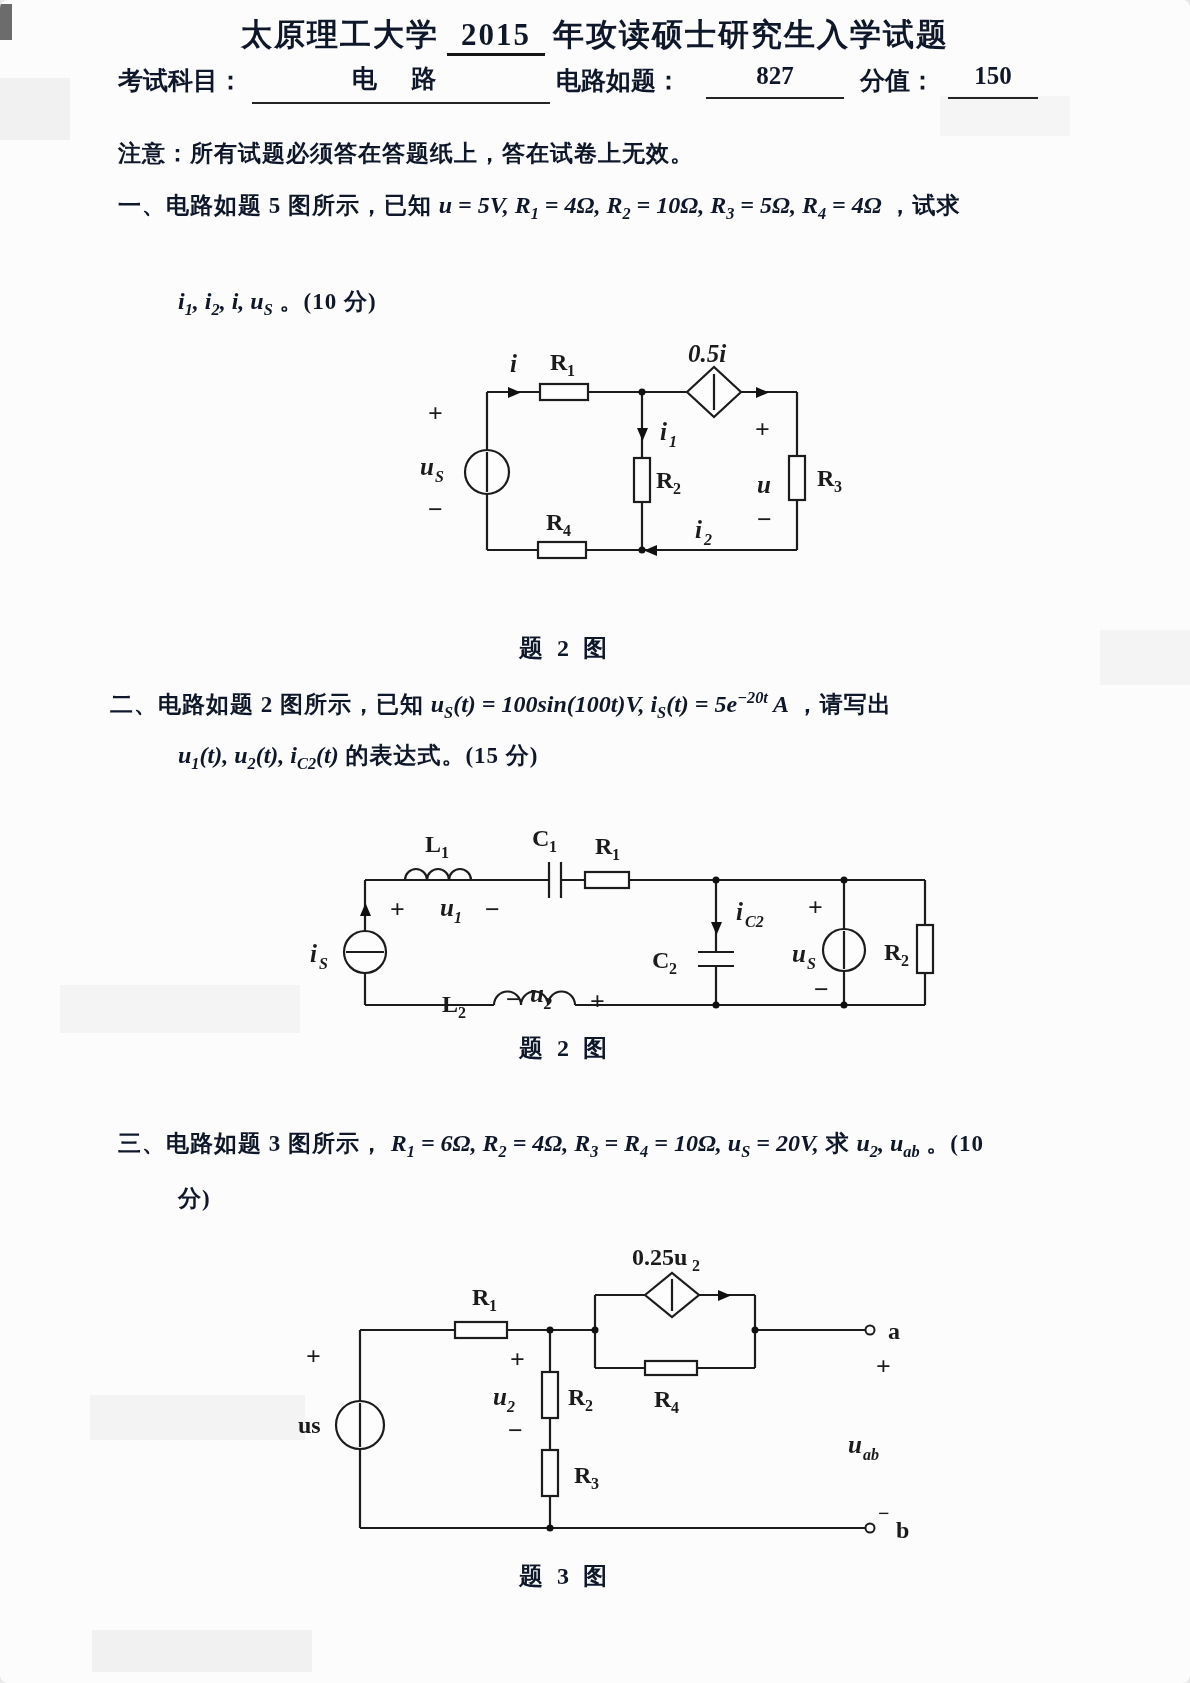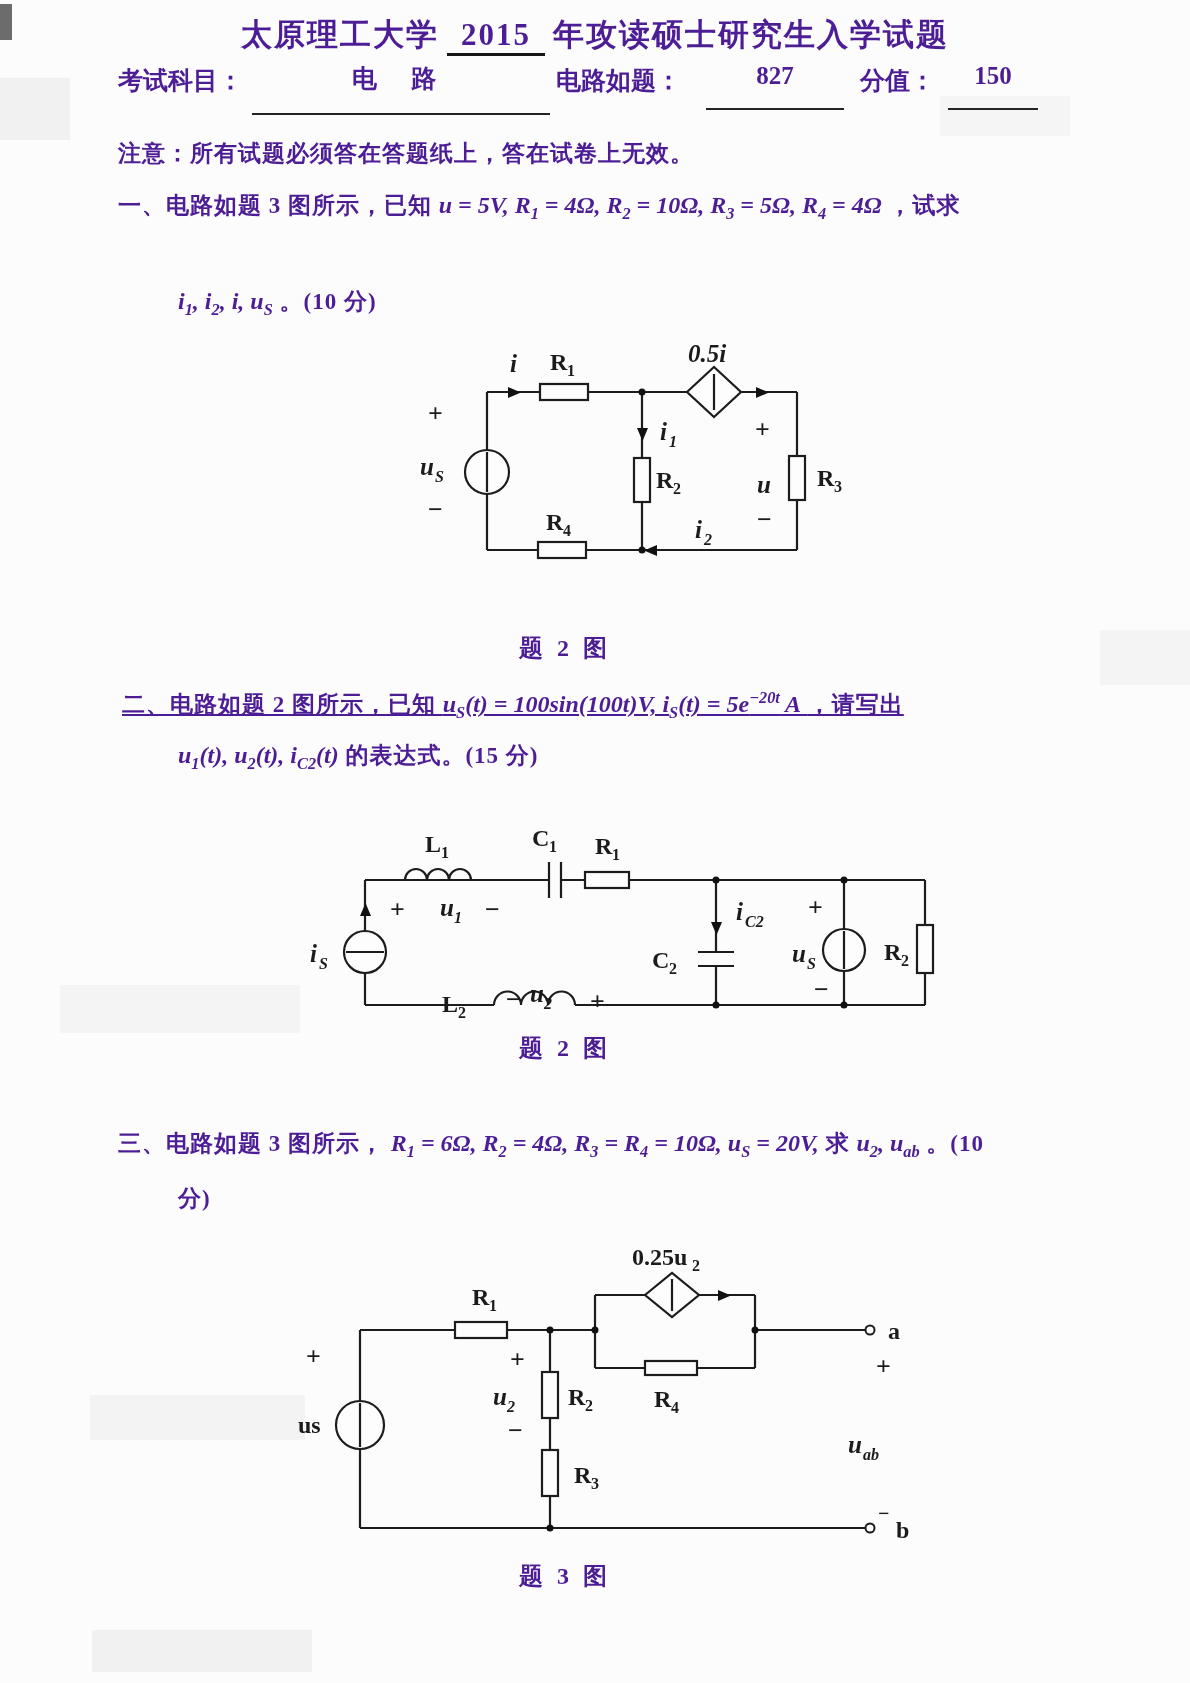--- a/index.html
+++ b/index.html
@@ -1,28 +1,28 @@
 <!DOCTYPE html>
 <html><head>
 <meta charset="utf-8">
 <style>
   html,body{margin:0;padding:0;background:#e8e8e8;}
   #page{
     position:relative;width:1190px;height:1683px;margin:0 auto;
     background:#fcfcfc;overflow:hidden;
-    font-family:"Liberation Serif","DejaVu Serif",serif;color:#4c1d95;
+    font-family:"Liberation Serif","DejaVu Serif",serif;color:#0f172a;border-radius:8px;
   }
   .abs{position:absolute;}
   .artifact{position:absolute;pointer-events:none;}
   
   .title{top:14px;left:0;width:100%;text-align:center;font-size:31px;font-weight:bold;letter-spacing:2px;}
   .year{display:inline-block;padding:0 14px;margin:0 8px;border-bottom:3px solid #161616;}
   .inforow{top:64px;left:0;width:100%;height:40px;font-size:25px;font-weight:bold;}
   .inforow .lab{position:absolute;top:0;}
-  .ul{position:absolute;top:-2px;border-bottom:2px solid #242424;text-align:center;padding-bottom:18px;}
+  .ul{position:absolute;top:-2px;border-bottom:2px solid #242424;text-align:center;padding-bottom:7px;}
   .notice{top:138px;left:118px;font-size:23px;font-weight:600;letter-spacing:1px;}
   
   .pline{font-size:23px;font-weight:600;letter-spacing:1px;white-space:nowrap;}
   .math{font-style:italic;font-weight:600;font-size:24px;letter-spacing:0;}
   .math sub{font-size:68%;font-style:italic;}
   .math sup{font-size:68%;}
   .caption{left:0;width:1130px;text-align:center;font-size:24px;font-weight:600;letter-spacing:4px;}
   
   svg text{fill:#1b1b1b;}
   .wire{stroke:#1c1c1c;stroke-width:2.2;fill:none;}
@@ -59,21 +59,21 @@
     <span class="ul" style="left:252px;width:298px;letter-spacing:14px;">电  路</span>
     <span class="lab" style="left:556px;">电路如题：</span>
     <span class="ul" style="left:706px;width:138px;">827</span>
     <span class="lab" style="left:860px;">分值：</span>
     <span class="ul" style="left:948px;width:90px;">150</span>
   </div>
 
   <div class="abs notice">注意：所有试题必须答在答题纸上，答在试卷上无效。</div>
 
   <div class="abs pline" style="top:190px;left:118px;">
-    <span>一、电路如题 3 图所示，已知</span>
+    <span>一、电路如题 5 图所示，已知</span>
     <span class="math">u = 5V, R<sub>1</sub> = 4Ω, R<sub>2</sub> = 10Ω, R<sub>3</sub> = 5Ω, R<sub>4</sub> = 4Ω</span>
     <span>，试求</span>
   </div>
   <div class="abs pline" style="top:242px;left:178px;margin-top:44px;">
     <span class="math">i<sub>1</sub>, i<sub>2</sub>, i, u<sub>S</sub></span>
     <span>。(10 分)</span>
   </div>
 
   <svg class="abs" style="top:300px;left:380px;" width="480" height="290" viewBox="0 0 480 290">
     <g>
@@ -115,21 +115,21 @@
       <text class="lups" x="454" y="192">3</text>
       <text class="lup" x="166" y="230">R</text>
       <text class="lups" x="183" y="236">4</text>
       <text class="lit" x="315" y="238">i</text>
       <text class="lits" x="324" y="245">2</text>
     </g>
   </svg>
 
   <div class="abs caption" style="top:632px;">题 2 图</div>
 
-  <div class="abs pline" style="top:688px;left:122px;text-decoration:underline;">
+  <div class="abs pline" style="top:688px;left:110px;">
     <span>二、电路如题 2 图所示，已知</span>
     <span class="math">u<sub>S</sub>(t) = 100sin(100t)V, i<sub>S</sub>(t) = 5e<sup>−20t</sup> A</span>
     <span>，请写出</span>
   </div>
   <div class="abs pline" style="top:740px;left:178px;">
     <span class="math">u<sub>1</sub>(t), u<sub>2</sub>(t), i<sub>C2</sub>(t)</span>
     <span>的表达式。(15 分)</span>
   </div>
 
   <svg class="abs" style="top:810px;left:290px;" width="660" height="215" viewBox="0 0 660 215">

